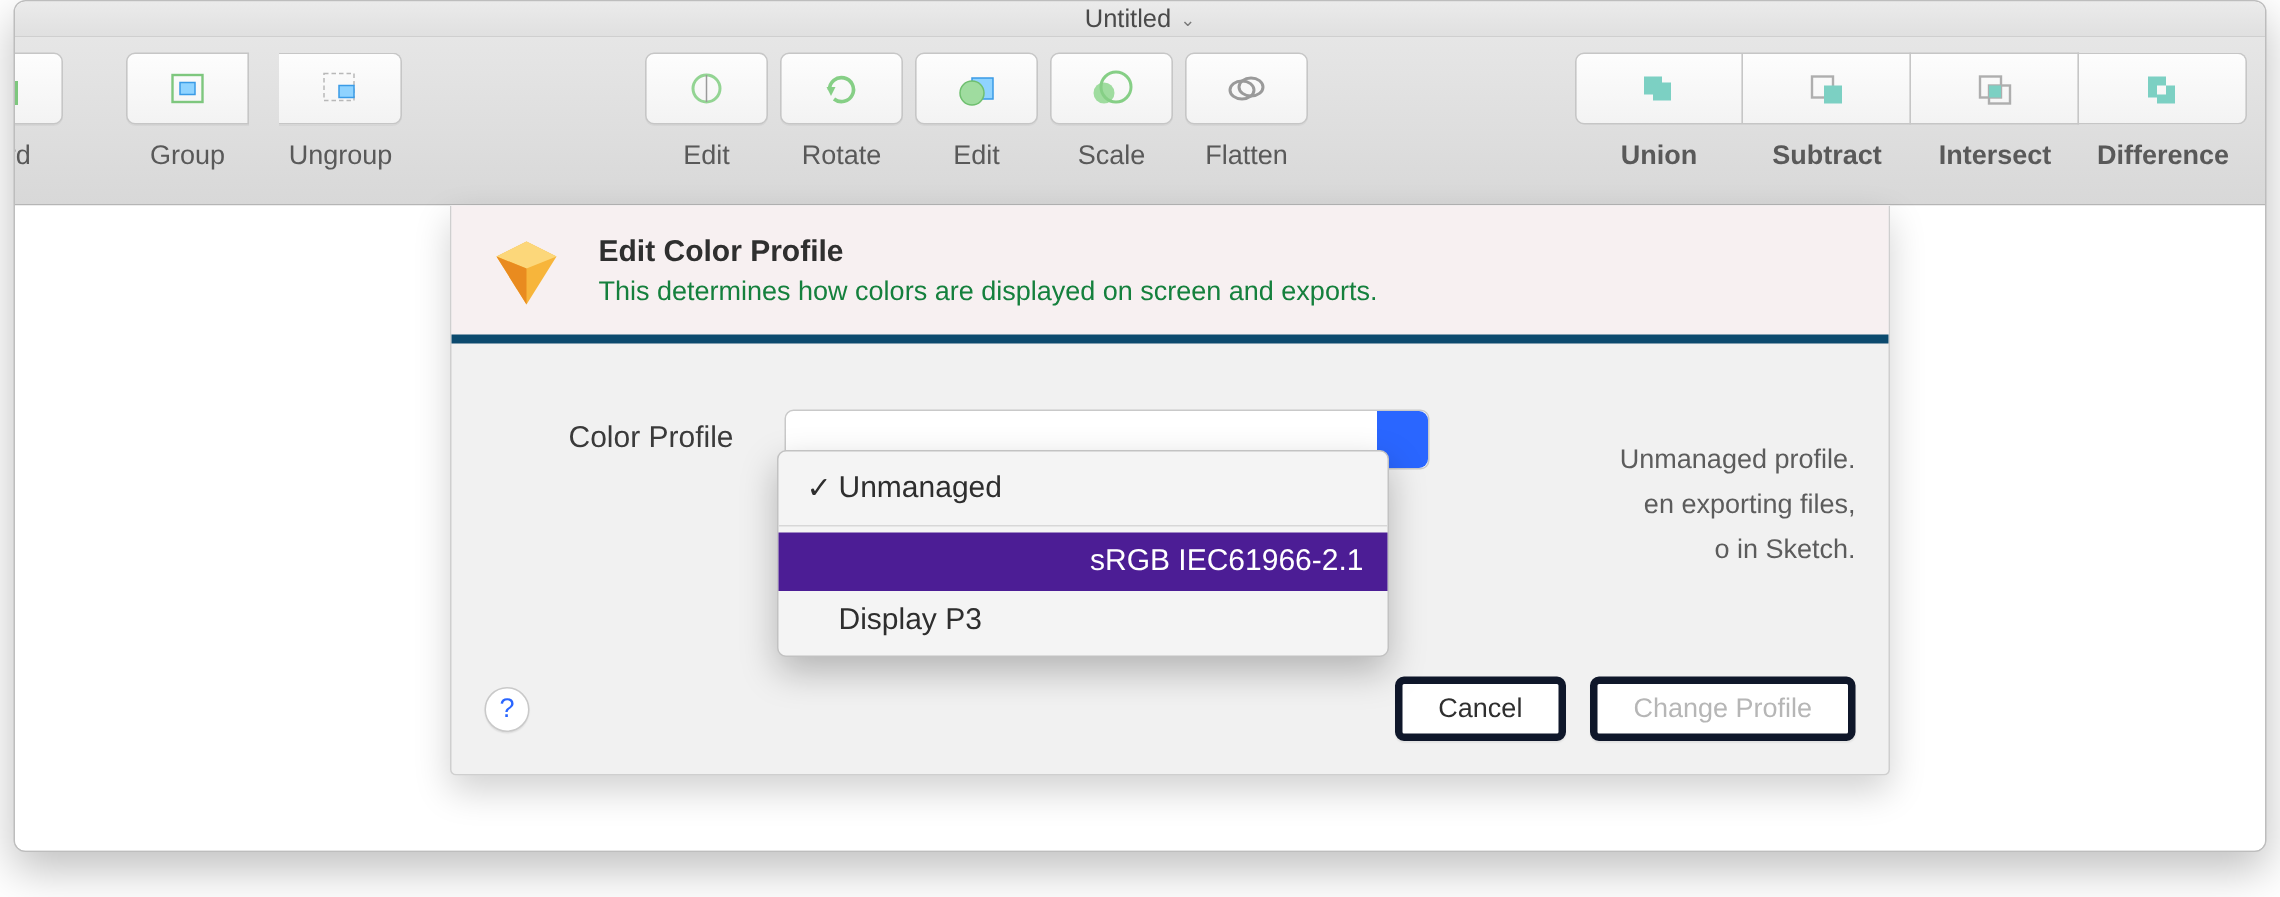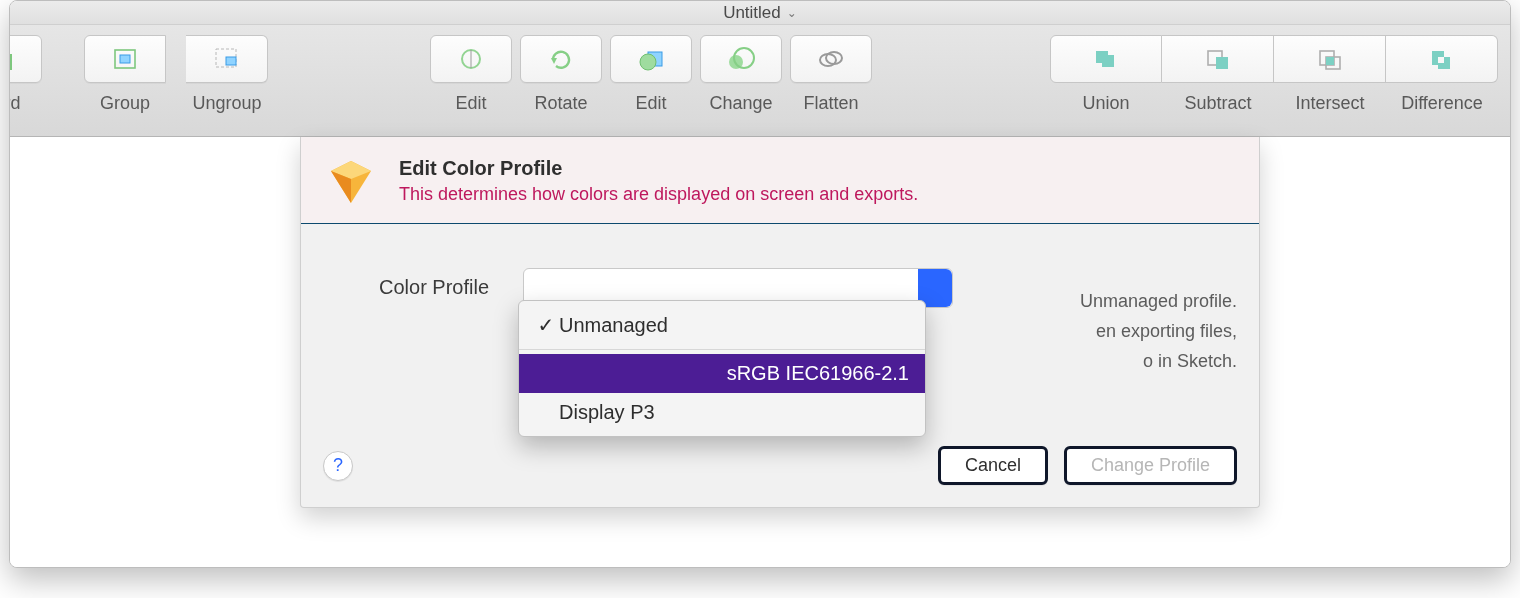--- a/index.html
+++ b/index.html
@@ -97,29 +97,29 @@
     width: 960px;
     border: 1px solid #cfcfcf;
     border-top: none;
     border-bottom-left-radius: 4px;
     border-bottom-right-radius: 4px;
     box-shadow: 0 10px 24px rgba(0,0,0,0.18);
     background: #f1f1f1;
   }
   .dlg-header {
     background: #f7f0f1;
-    border-bottom: 1px solid #0c4a6e;
+    border-bottom: 6px solid #0c4a6e;
     padding: 20px 26px 18px 24px;
     display: flex;
     align-items: center;
     gap: 22px;
   }
   .sketch-icon { flex: 0 0 auto; }
   .dlg-title { font-weight: 600; font-size: 20px; color: #2f2f2f; }
-  .dlg-sub { font-size: 18px; color: #be185d; margin-top: 4px; }
+  .dlg-sub { font-size: 18px; color: #15803d; margin-top: 4px; }
   .dlg-body { padding: 38px 30px 20px 30px; position: relative; }
   .row-label { font-size: 20px; color: #3a3a3a; position: absolute; left: 78px; top: 52px; }
   .desc {
     position: absolute;
     left: 230px;
     top: 106px;
     width: 700px;
     font-size: 18px;
     line-height: 30px;
     color: #5c5c5c;
@@ -135,21 +135,21 @@
     border: 1px solid #c9c9c9;
     background: #fff;
     color: #2a66ff;
     font-size: 18px;
     display: flex; align-items: center; justify-content: center;
     box-shadow: 0 1px 1px rgba(0,0,0,0.08);
   }
   .spacer { flex: 1; }
   .mac-btn {
     background: #fff;
-    border: 3px solid #0f172a;
+    border: 5px solid #0f172a;
     border-radius: 6px;
     padding: 6px 24px;
     font-size: 18px;
     color: #2f2f2f;
     box-shadow: 0 1px 1px rgba(0,0,0,0.06);
     margin-left: 16px;
   }
   .mac-btn.disabled { color: #b6b6b6; }
 
   
@@ -287,37 +287,37 @@
       </div>
       <div class="tb-item">
         <div class="tb-btn">
           <span>
             <svg width="30" height="26">
                 <circle cx="10" cy="16" r="7" fill="#9fdc9f"></circle>
                 <circle cx="18" cy="12" r="10" fill="none" stroke="#86cf86" stroke-width="2"></circle>
               </svg>
           </span>
         </div>
-        <div class="tb-label">Change</div>
+        <div class="tb-label">Scale</div>
       </div>
       <div class="tb-item">
         <div class="tb-btn">
           <span>
             <svg width="30" height="26">
                 <ellipse cx="12" cy="14" rx="8" ry="6" fill="none" stroke="#9a9a9a" stroke-width="2"></ellipse>
                 <ellipse cx="18" cy="12" rx="8" ry="6" fill="none" stroke="#9a9a9a" stroke-width="2"></ellipse>
               </svg>
           </span>
         </div>
         <div class="tb-label">Flatten</div>
       </div>
     </div>
 
     <div style="position:absolute; left:1040px; top:10px;">
-      <div class="tb-cluster" style="gap:0;">
+      <div class="tb-cluster" style="gap:0;font-weight:bold;">
         <div class="tb-item">
           <div class="tb-btn-seg seg-first">
             <span>
               <svg width="28" height="24">
                   <path d="M4 4h12v4h6v12H10v-4H4z" fill="#7cd0c3"></path>
                 </svg>
             </span>
           </div>
           <div class="tb-label">Union</div>
         </div>

